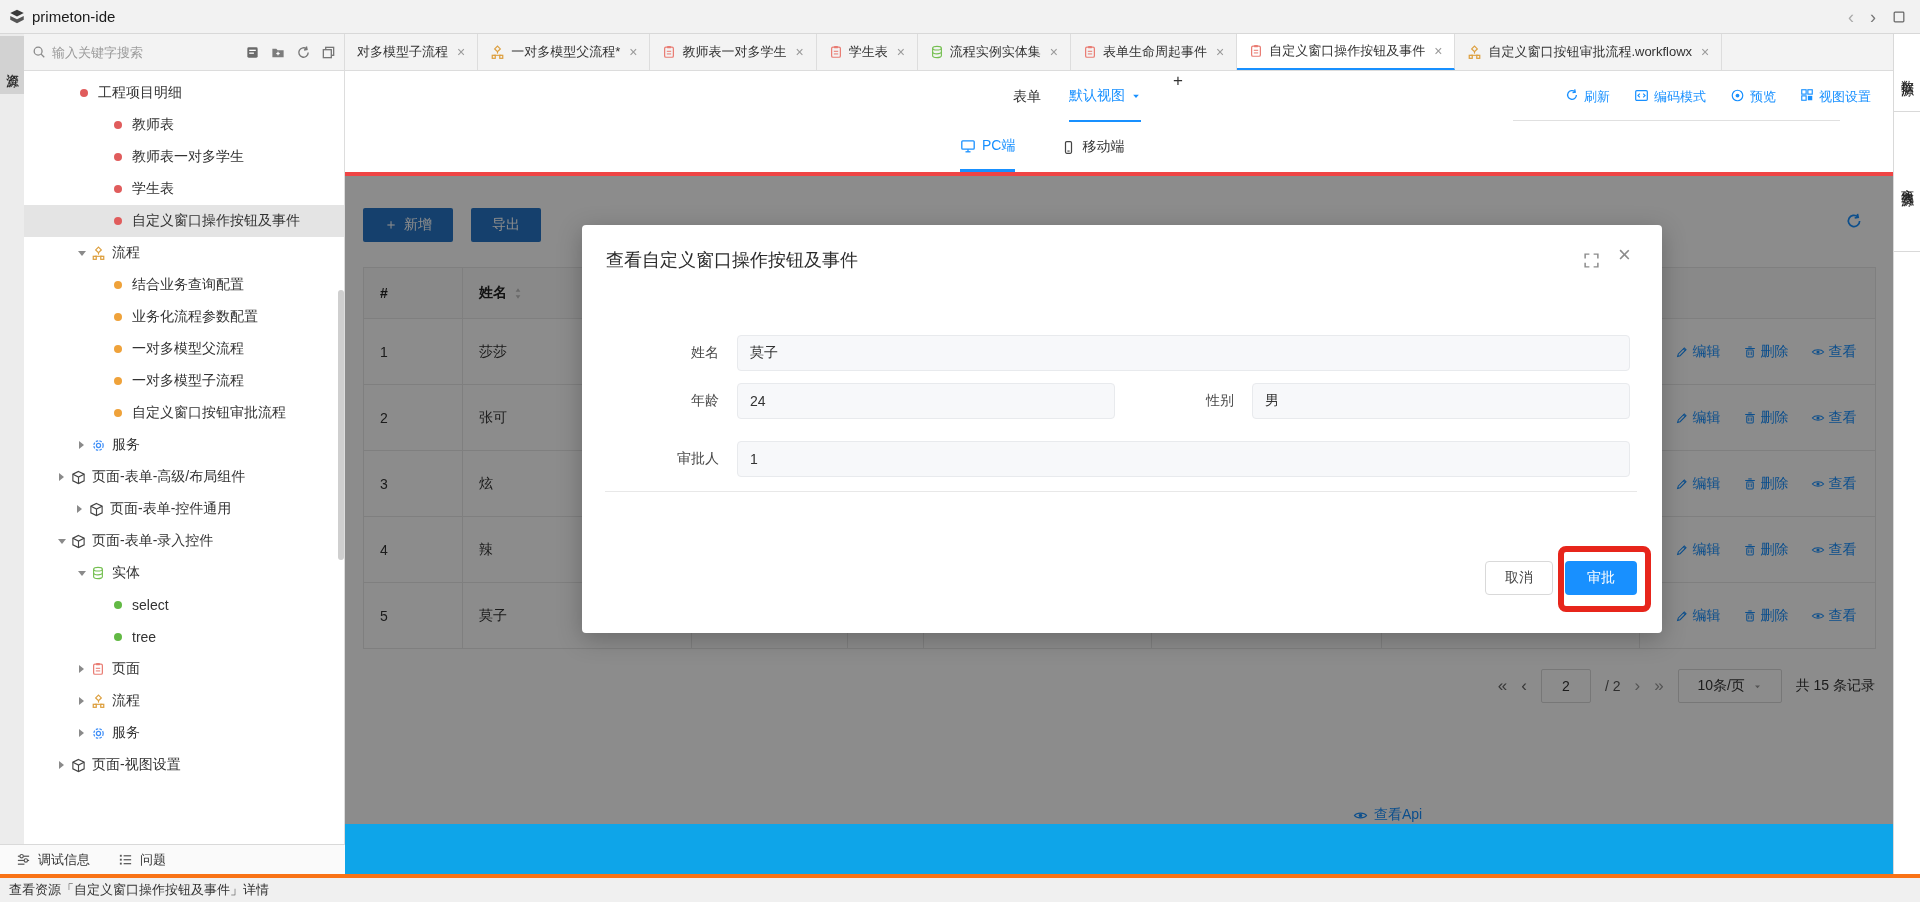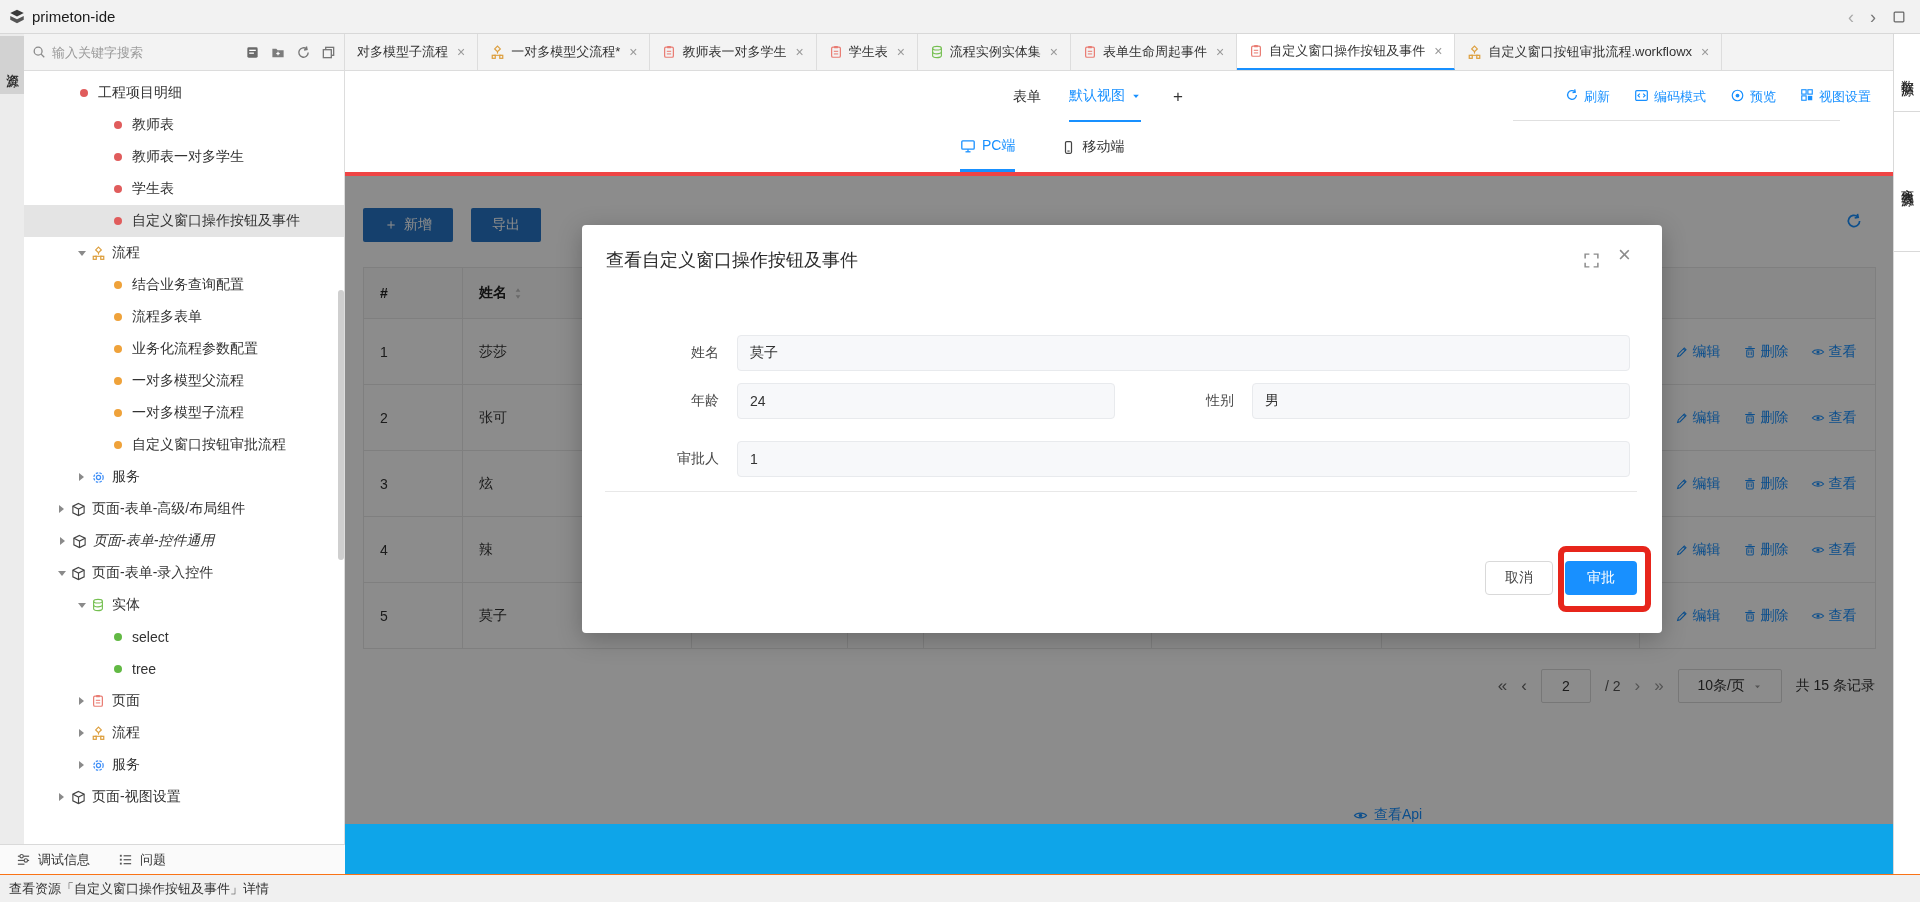--- a/index.html
+++ b/index.html
@@ -55,25 +55,25 @@
   .ticon{width:18px;display:inline-flex;align-items:center;justify-content:center;flex:none;margin-right:5px;}
   .dot{width:8px;height:8px;border-radius:50%;display:inline-block;}
   .tlabel{white-space:nowrap;}
   .sb-scroll{position:absolute;left:314px;top:219px;width:6px;height:270px;background:#cfcfcf;border-radius:3px;}
 
   
   .sb-bottom{position:absolute;left:0;top:844px;width:345px;height:30px;background:#fafafa;border-top:1px solid #d9d9d9;display:flex;align-items:center;gap:28px;padding-left:16px;}
   .sb-bt{display:flex;align-items:center;gap:7px;font-size:13px;color:#333;}
 
   
-  .statusbar{position:absolute;left:0;top:874px;width:1920px;height:28px;background:#f0f0f0;border-top:1px solid #f97316;display:flex;align-items:center;padding-left:9px;font-size:13px;color:#333;}
+  .statusbar{position:absolute;left:0;top:874px;width:1920px;height:28px;background:#f0f0f0;border-top:4px solid #f97316;display:flex;align-items:center;padding-left:9px;font-size:13px;color:#333;}
 
   
   .hdr1{position:absolute;left:345px;top:71px;width:1548px;height:51px;background:#fff;display:flex;align-items:center;}
-  .hdr1 .vt-group{display:flex;align-items:center;margin-left:668px;height:100%;position:relative;}
+  .hdr1 .vt-group{display:flex;align-items:flex-start;margin-left:668px;height:100%;position:relative;}
   .vt{font-size:14px;color:#333;margin-right:28px;display:flex;align-items:center;height:100%;}
   .vt.active{color:var(--primary);border-bottom:2px solid var(--primary);}
   .vt .caret{margin-left:6px;display:flex;}
   .vt-plus{font-size:17px;color:#333;margin-left:4px;}
   .hdr1-underline-ext{position:absolute;left:1168px;top:49px;width:327px;height:1px;background:#e0e0e0;}
   .hdr1 .tools{margin-left:auto;margin-right:22px;display:flex;align-items:center;gap:24px;}
   .tool{display:flex;align-items:flex-start;gap:5px;color:var(--primary);font-size:13px;}
   .hdr2{position:absolute;left:345px;top:122px;width:1548px;height:54px;background:#fff;border-bottom:4px solid #ef4444;display:flex;align-items:center;}
   .dev{display:flex;align-items:center;gap:6px;font-size:14px;height:100%;margin-right:46px;}
   .dev:first-child{margin-left:615px;}
@@ -344,27 +344,20 @@
     <span class="ticon">
             <span class="dot" style="background:var(--dot_orange)"></span>
           </span>
     <span class="tlabel">结合业务查询配置</span>
   </div>
         <div class="tree-item" style="padding-left: 70px;">
     <span class="exp"></span>
     <span class="ticon">
             <span class="dot" style="background:var(--dot_orange)"></span>
           </span>
-    <span class="tlabel">流程多表单</span>
-  </div>
-        <div class="tree-item" style="padding-left: 70px;">
-    <span class="exp"></span>
-    <span class="ticon">
-            <span class="dot" style="background:var(--dot_orange)"></span>
-          </span>
     <span class="tlabel">业务化流程参数配置</span>
   </div>
         <div class="tree-item" style="padding-left: 70px;">
     <span class="exp"></span>
     <span class="ticon">
             <span class="dot" style="background:var(--dot_orange)"></span>
           </span>
     <span class="tlabel">一对多模型父流程</span>
   </div>
         <div class="tree-item" style="padding-left: 70px;">
@@ -398,21 +391,21 @@
             <span class="tri-r"></span>
           </span>
     <span class="ticon">
             <svg width="15" height="15" viewBox="0 0 16 16">
               <path d="M8 1.5 L14 4.5 V11.5 L8 14.5 L2 11.5 V4.5 Z" fill="none" stroke="#444" stroke-width="1.2"></path>
               <path d="M2 4.5 L8 7.5 L14 4.5 M8 7.5 V14.5" fill="none" stroke="#444" stroke-width="1.2"></path>
             </svg>
           </span>
     <span class="tlabel">页面-表单-高级/布局组件</span>
   </div>
-        <div class="tree-item" style="padding-left: 31px; font-style: italic;">
+        <div class="tree-item" style="padding-left: 48px;">
     <span class="exp">
             <span class="tri-r"></span>
           </span>
     <span class="ticon">
             <svg width="15" height="15" viewBox="0 0 16 16">
               <path d="M8 1.5 L14 4.5 V11.5 L8 14.5 L2 11.5 V4.5 Z" fill="none" stroke="#444" stroke-width="1.2"></path>
               <path d="M2 4.5 L8 7.5 L14 4.5 M8 7.5 V14.5" fill="none" stroke="#444" stroke-width="1.2"></path>
             </svg>
           </span>
     <span class="tlabel">页面-表单-控件通用</span>

